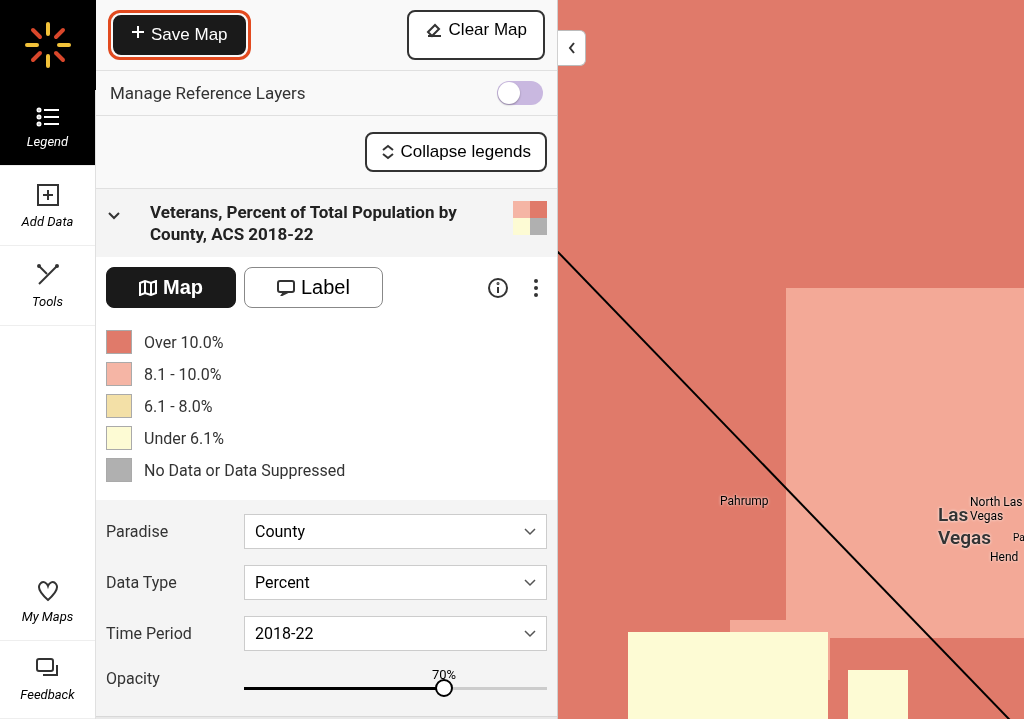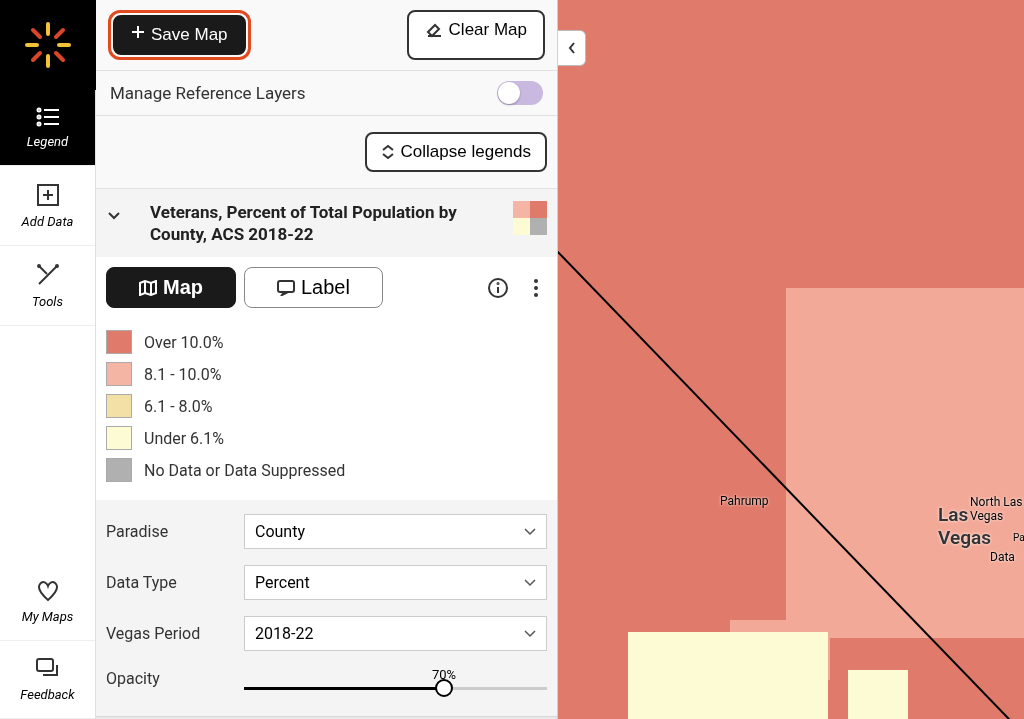--- a/index.html
+++ b/index.html
@@ -281,21 +281,21 @@
       <div class="select">
         <span>Percent</span>
         <span>
             <svg width="12" height="8" viewBox="0 0 12 8" fill="none" stroke="#555" stroke-width="1.5">
               <polyline points="1,1 6,6 11,1"></polyline>
             </svg>
           </span>
       </div>
     </div>
     <div class="crow">
-      <span class="clabel">Vegas Period</span>
+      <span class="clabel">Time Period</span>
       <div class="select">
         <span>2018-22</span>
         <span>
             <svg width="12" height="8" viewBox="0 0 12 8" fill="none" stroke="#555" stroke-width="1.5">
               <polyline points="1,1 6,6 11,1"></polyline>
             </svg>
           </span>
       </div>
     </div>
     <div class="crow">
@@ -324,14 +324,14 @@
 
   <div class="region-pale" style="top:632px; left:70px; width:200px; height:90px;"></div>
   <div class="region-pale" style="top:670px; left:290px; width:60px; height:50px;"></div>
 
   <div class="diag" style="top:220px; left:-30px; transform: rotate(46deg);"></div>
 
   <div class="map-label" style="top:494px; left:162px;">Pahrump</div>
   <div class="map-label" style="top:495px; left:412px; font-size:12px;">North Las Vegas</div>
   <div class="map-label big" style="top:503px; left:380px;">Las Vegas</div>
   <div class="map-label" style="top:532px; left:455px; font-size:10px;">Paradise</div>
-  <div class="map-label" style="top:550px; left:432px;">Data</div>
+  <div class="map-label" style="top:550px; left:432px;">Hend</div>
 </div>
 
 </body></html>

